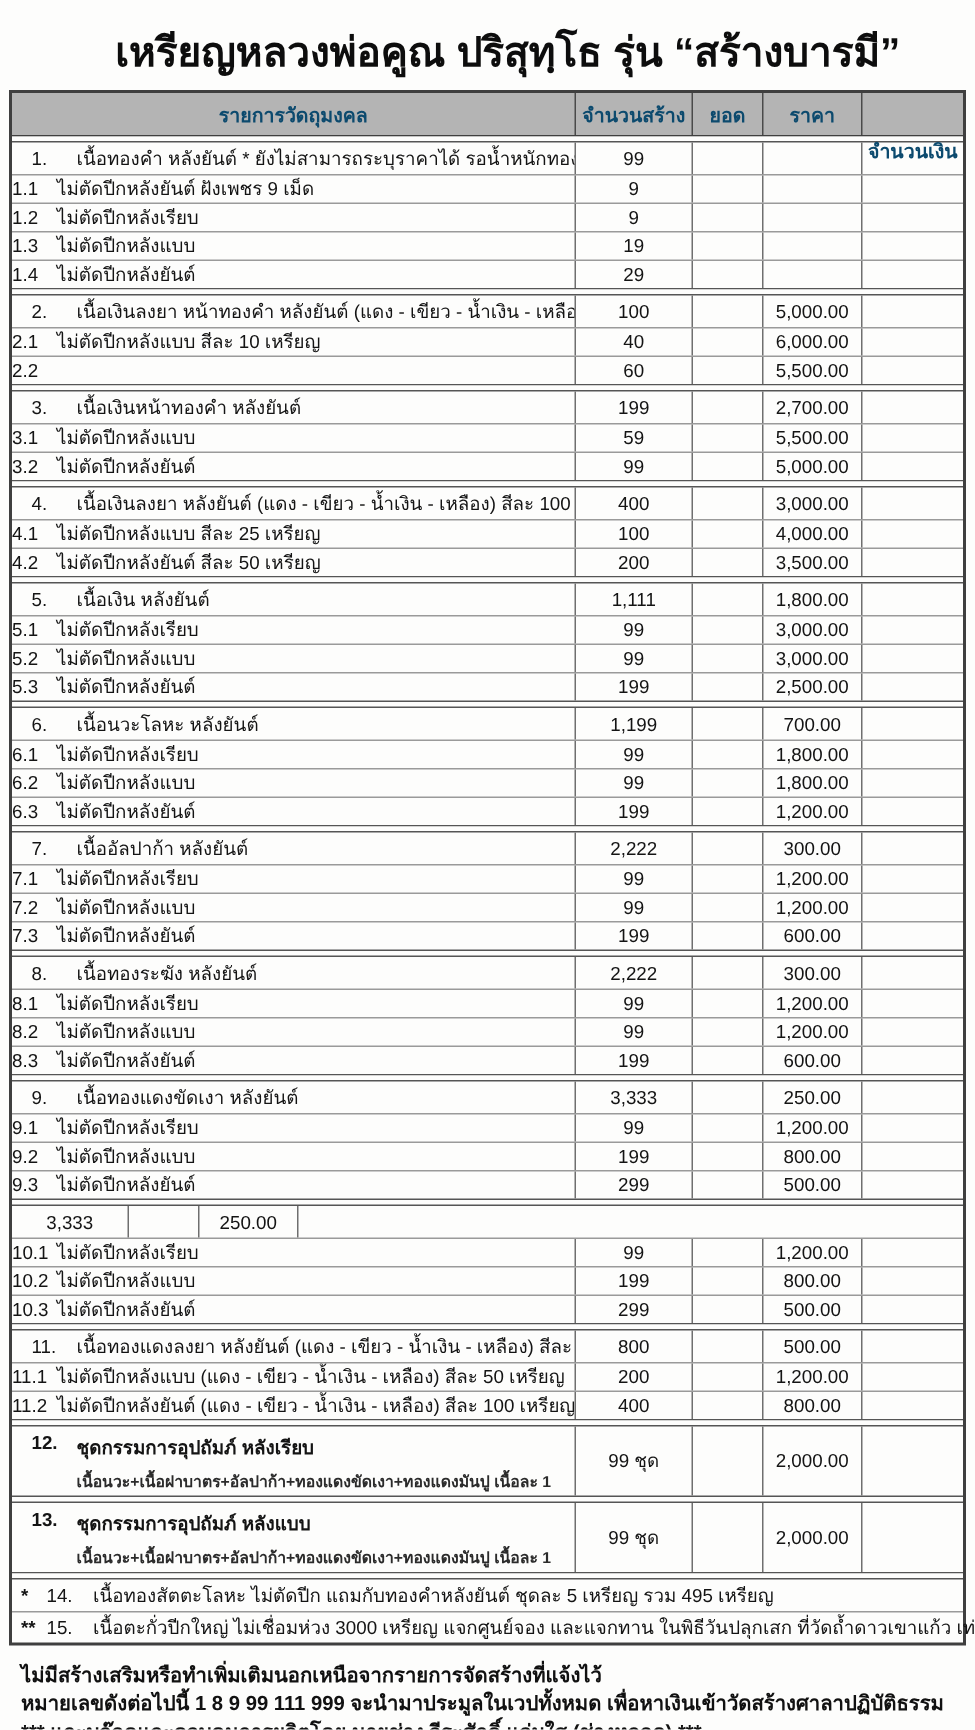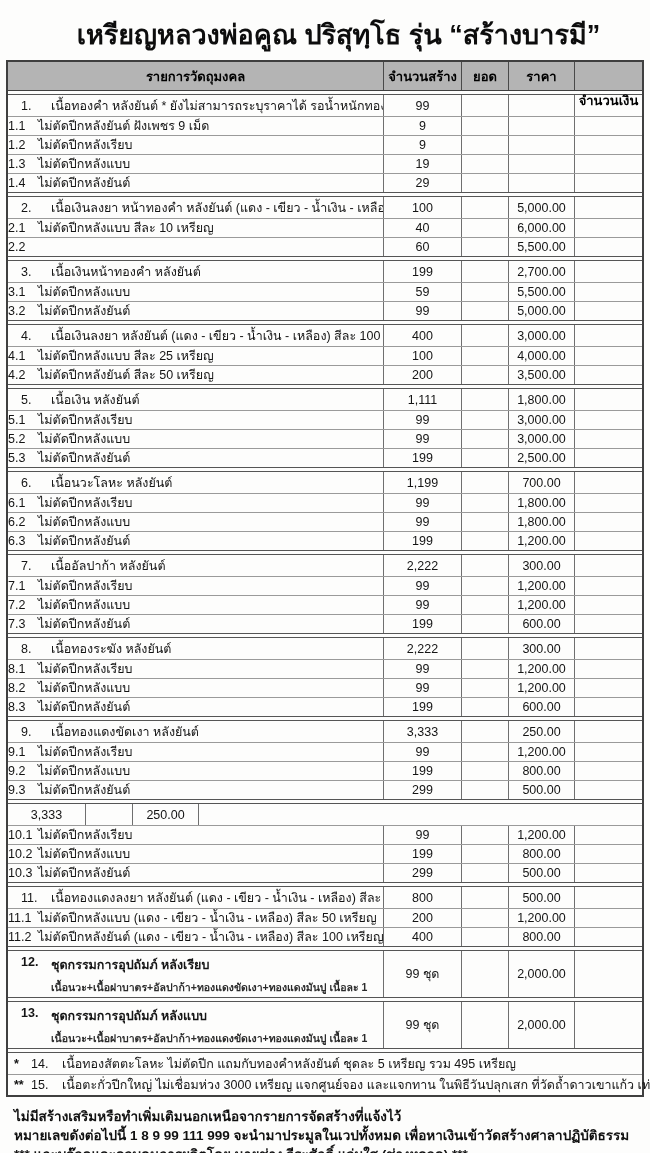--- a/index.html
+++ b/index.html
@@ -31,21 +31,21 @@
     background: #fdfdfc;
   }
 
   .hdr {
     display: flex;
     height: 29px;
     background: #b4b4b4;
     border-bottom: 1px solid #3f3f3f;
     font-weight: bold;
     font-size: 13px;
-    color: #000000;
+    color: #0c4a6e;
   }
   .hdr .hc {
     display: flex; align-items: center; justify-content: center;
     border-right: 1px solid #4a4a4a;
   }
   .hdr .hc:last-child { border-right: none; }
 
   
   .col-desc  { width: 376px; }
   .col-qty   { width: 78px;  }

